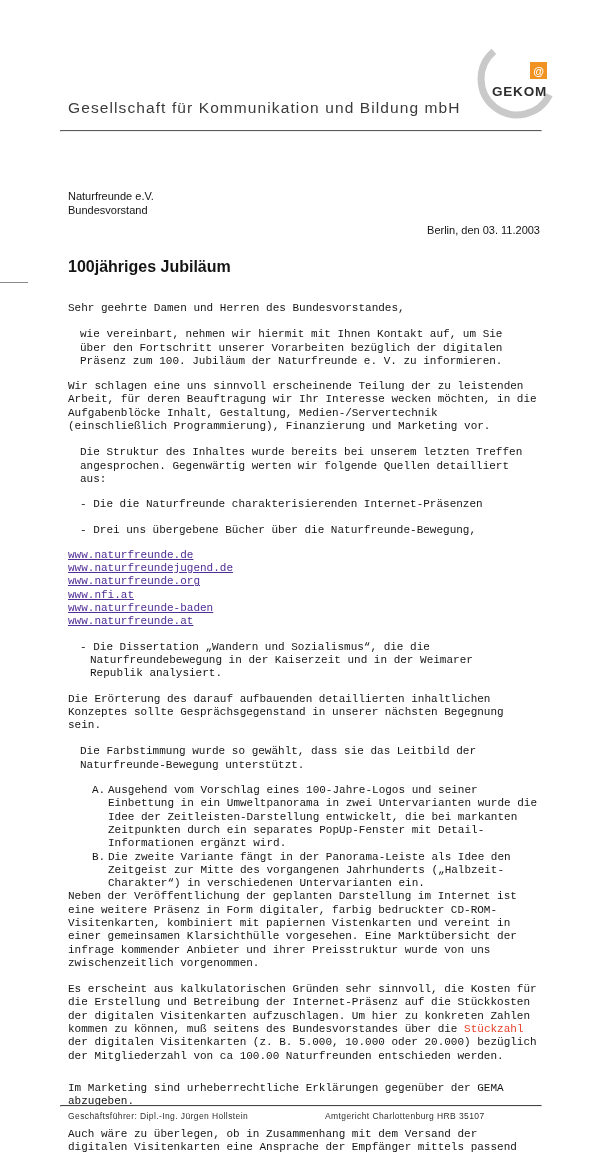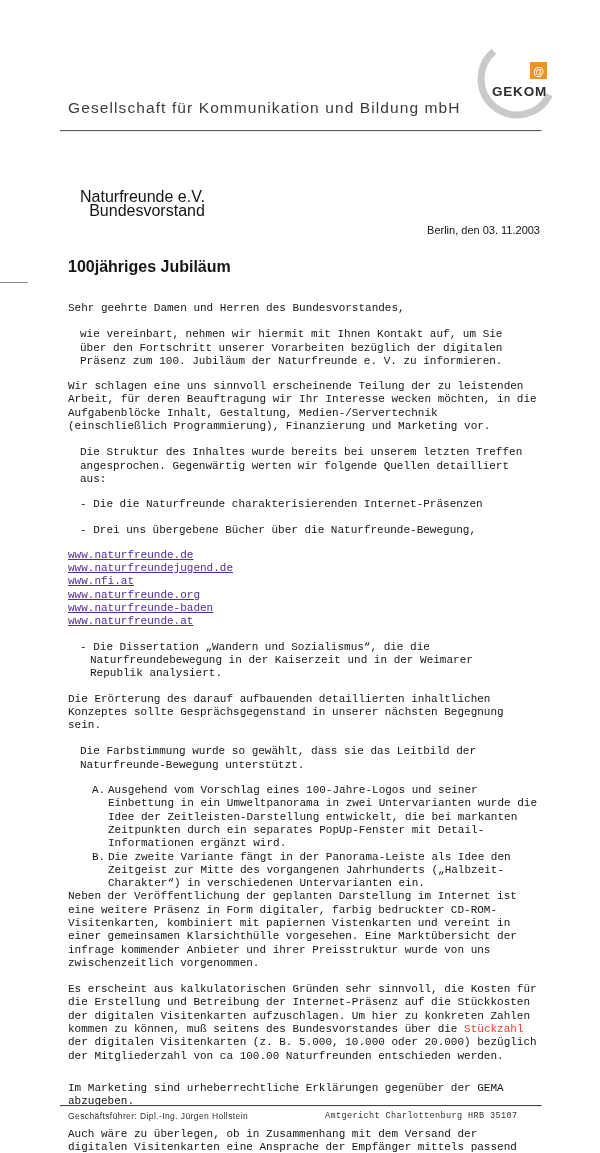--- a/index.html
+++ b/index.html
@@ -37,21 +37,21 @@
     background:#F09322; color:#ffffff;
     display:flex; align-items:center; justify-content:center;
     font-size:11px; font-weight:bold;
   }
   .logo-text {
     position:absolute; left:30px; top:44px;
     font-size:13.5px; font-weight:bold; letter-spacing:0.8px; color:#2d2d2d;
   }
 
   
-  .recipient { position:absolute; left:80px; top:190px; font-size:16px; line-height:13.5px;text-align:right; }
+  .recipient { position:absolute; left:68px; top:190px; font-size:11px; line-height:13.5px; }
   .dateline  { position:absolute; right:60px; top:224px; font-size:11px; }
   .subject   { position:absolute; left:68px; top:258px; font-size:16px; font-weight:bold; }
   .fold-mark { position:absolute; left:0; top:282px; width:28px; height:0; border-top:1px solid #8a8a8a; }
 
   
   .letter-body {
     position:absolute; left:68px; top:302px; width:475px;
     font-size:11px; line-height:13.3px;font-family:Liberation Mono, monospace;
   }
   .letter-body p { margin:12px; }
@@ -76,21 +76,21 @@
   .footer-rule {
     position:absolute; left:60px; top:1105px; width:480px; height:0;
     border-top:1px solid #444444; margin:0;
   }
   .footer-left {
     position:absolute; left:68px; top:1111px;
     font-size:8.5px; letter-spacing:0.4px; color:#2e2e2e;
   }
   .footer-right {
     position:absolute; left:325px; top:1111px;
-    font-size:8.5px; letter-spacing:0.4px; color:#2e2e2e;font-family:Liberation Mono, monospace;
+    font-size:8.5px; letter-spacing:0.4px; color:#2e2e2e;
   }
 </style>
 </head>
 <body>
 
 <div class="page">
 
   <div class="logo">
     <svg width="110" height="110" viewBox="0 0 110 110">
       <path d="M 31.9 11.4 A 36 36 0 1 0 87.4 54.8" fill="none" stroke="#C9C9C9" stroke-width="7"></path>
@@ -118,22 +118,22 @@
     <p>wie vereinbart, nehmen wir hiermit mit Ihnen Kontakt auf, um Sie über den Fortschritt unserer Vorarbeiten bezüglich der digitalen Präsenz zum 100. Jubiläum der Naturfreunde e. V. zu informieren.</p>
     <p class="p-gap">Wir schlagen eine uns sinnvoll erscheinende Teilung der zu leistenden Arbeit, für deren Beauftragung wir Ihr Interesse wecken möchten, in die Aufgabenblöcke Inhalt, Gestaltung, Medien-/Servertechnik (einschließlich Programmierung), Finanzierung und Marketing vor.</p>
 
     <p>Die Struktur des Inhaltes wurde bereits bei unserem letzten Treffen angesprochen. Gegenwärtig werten wir folgende Quellen detailliert aus:</p>
     <p>- Die die Naturfreunde charakterisierenden Internet-Präsenzen</p>
     <p>- Drei uns übergebene Bücher über die Naturfreunde-Bewegung,</p>
 
     <div class="links-block">
       <a>www.naturfreunde.de</a>
       <a>www.naturfreundejugend.de</a>
+      <a>www.naturfreunde.org</a>
       <a>www.nfi.at</a>
-      <a>www.naturfreunde.org</a>
       <a>www.naturfreunde-baden</a>
       <a>www.naturfreunde.at</a>
     </div>
 
     <p class="hang">- Die Dissertation „Wandern und Sozialismus“, die die Naturfreundebewegung in der Kaiserzeit und in der Weimarer Republik analysiert.</p>
     <p class="p-gap">Die Erörterung des darauf aufbauenden detaillierten inhaltlichen Konzeptes sollte Gesprächsgegenstand in unserer nächsten Begegnung sein.</p>
 
     <p>Die Farbstimmung wurde so gewählt, dass sie das Leitbild der Naturfreunde-Bewegung unterstützt.</p>
 
     <div class="abc-list">

